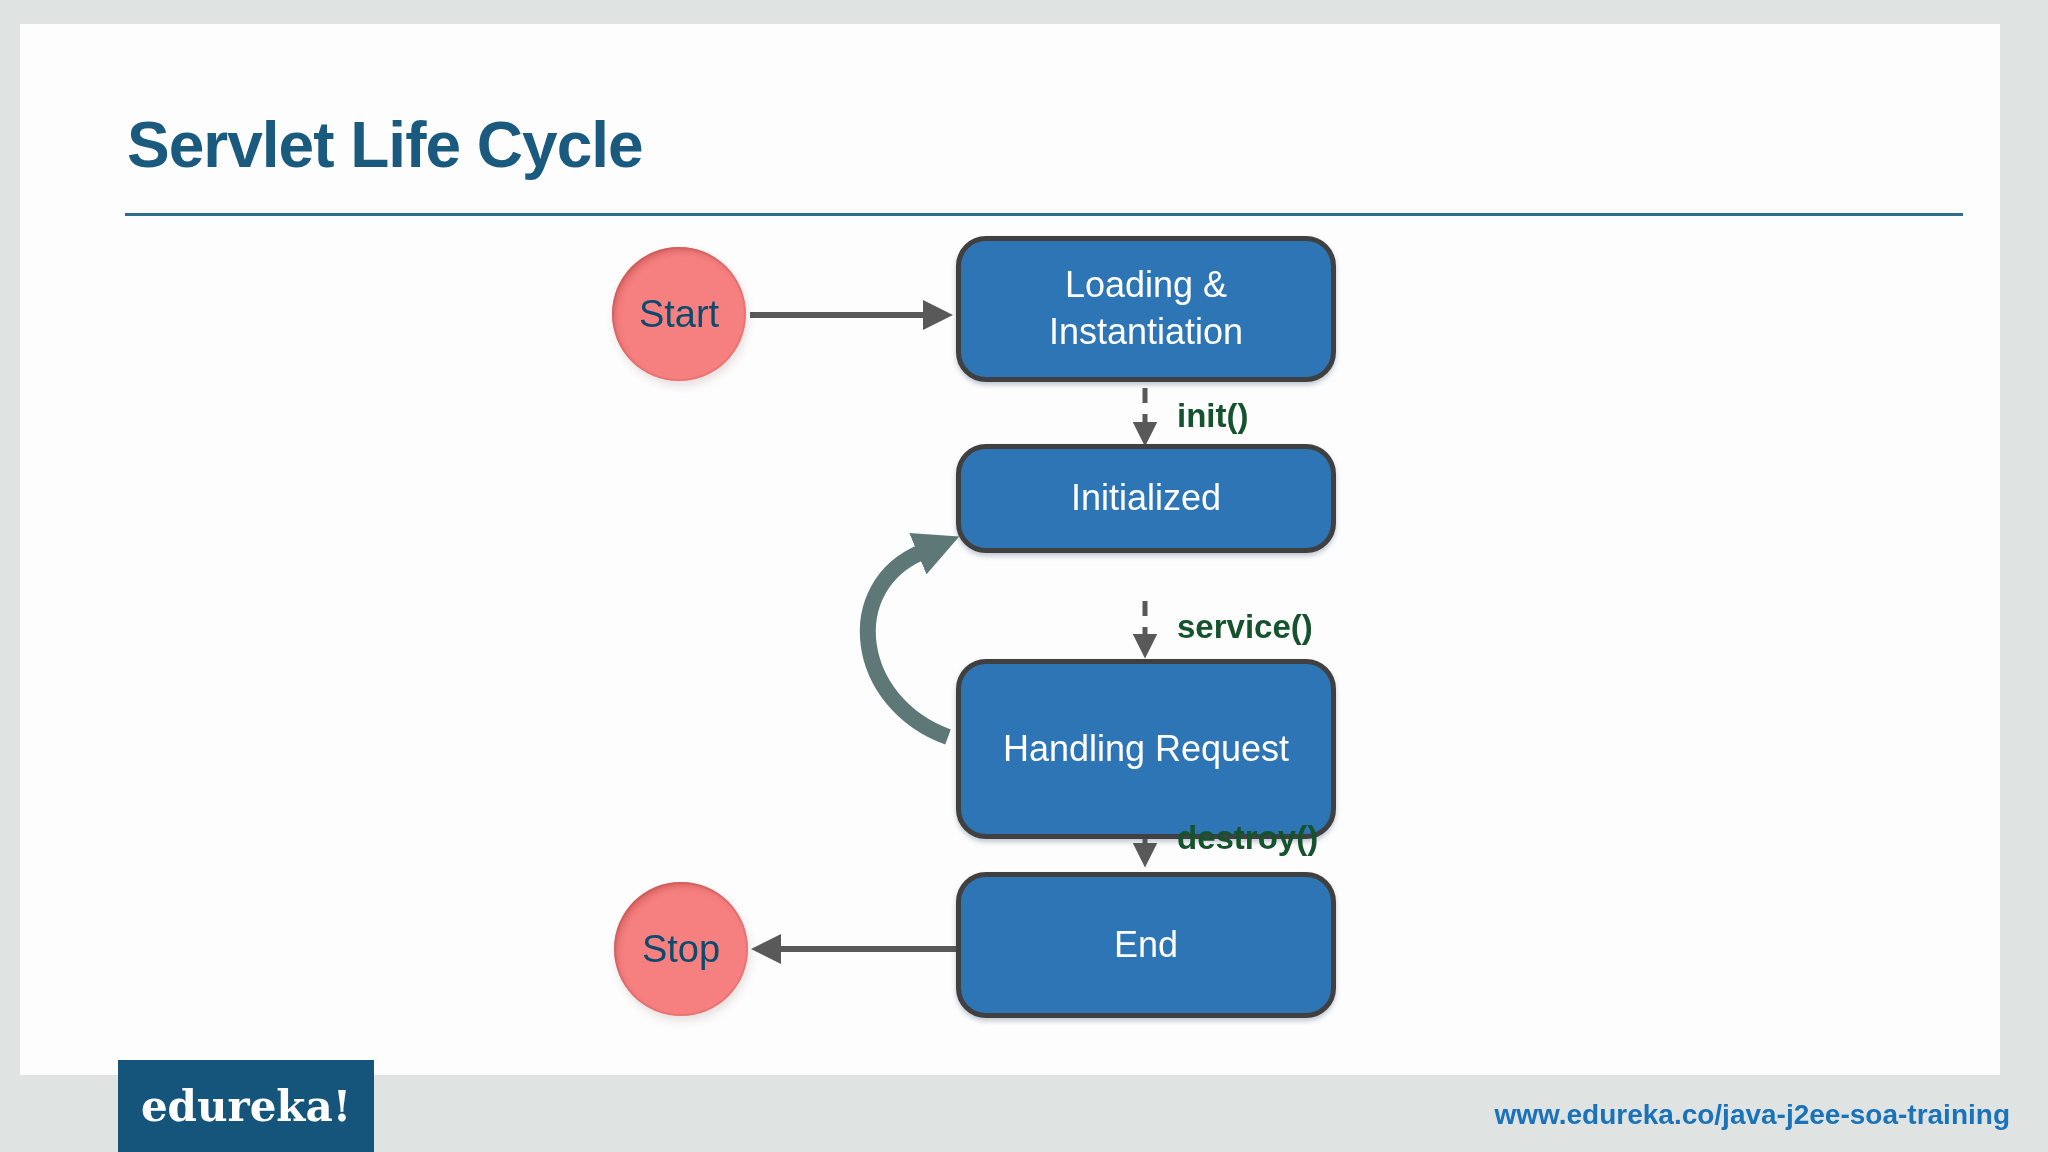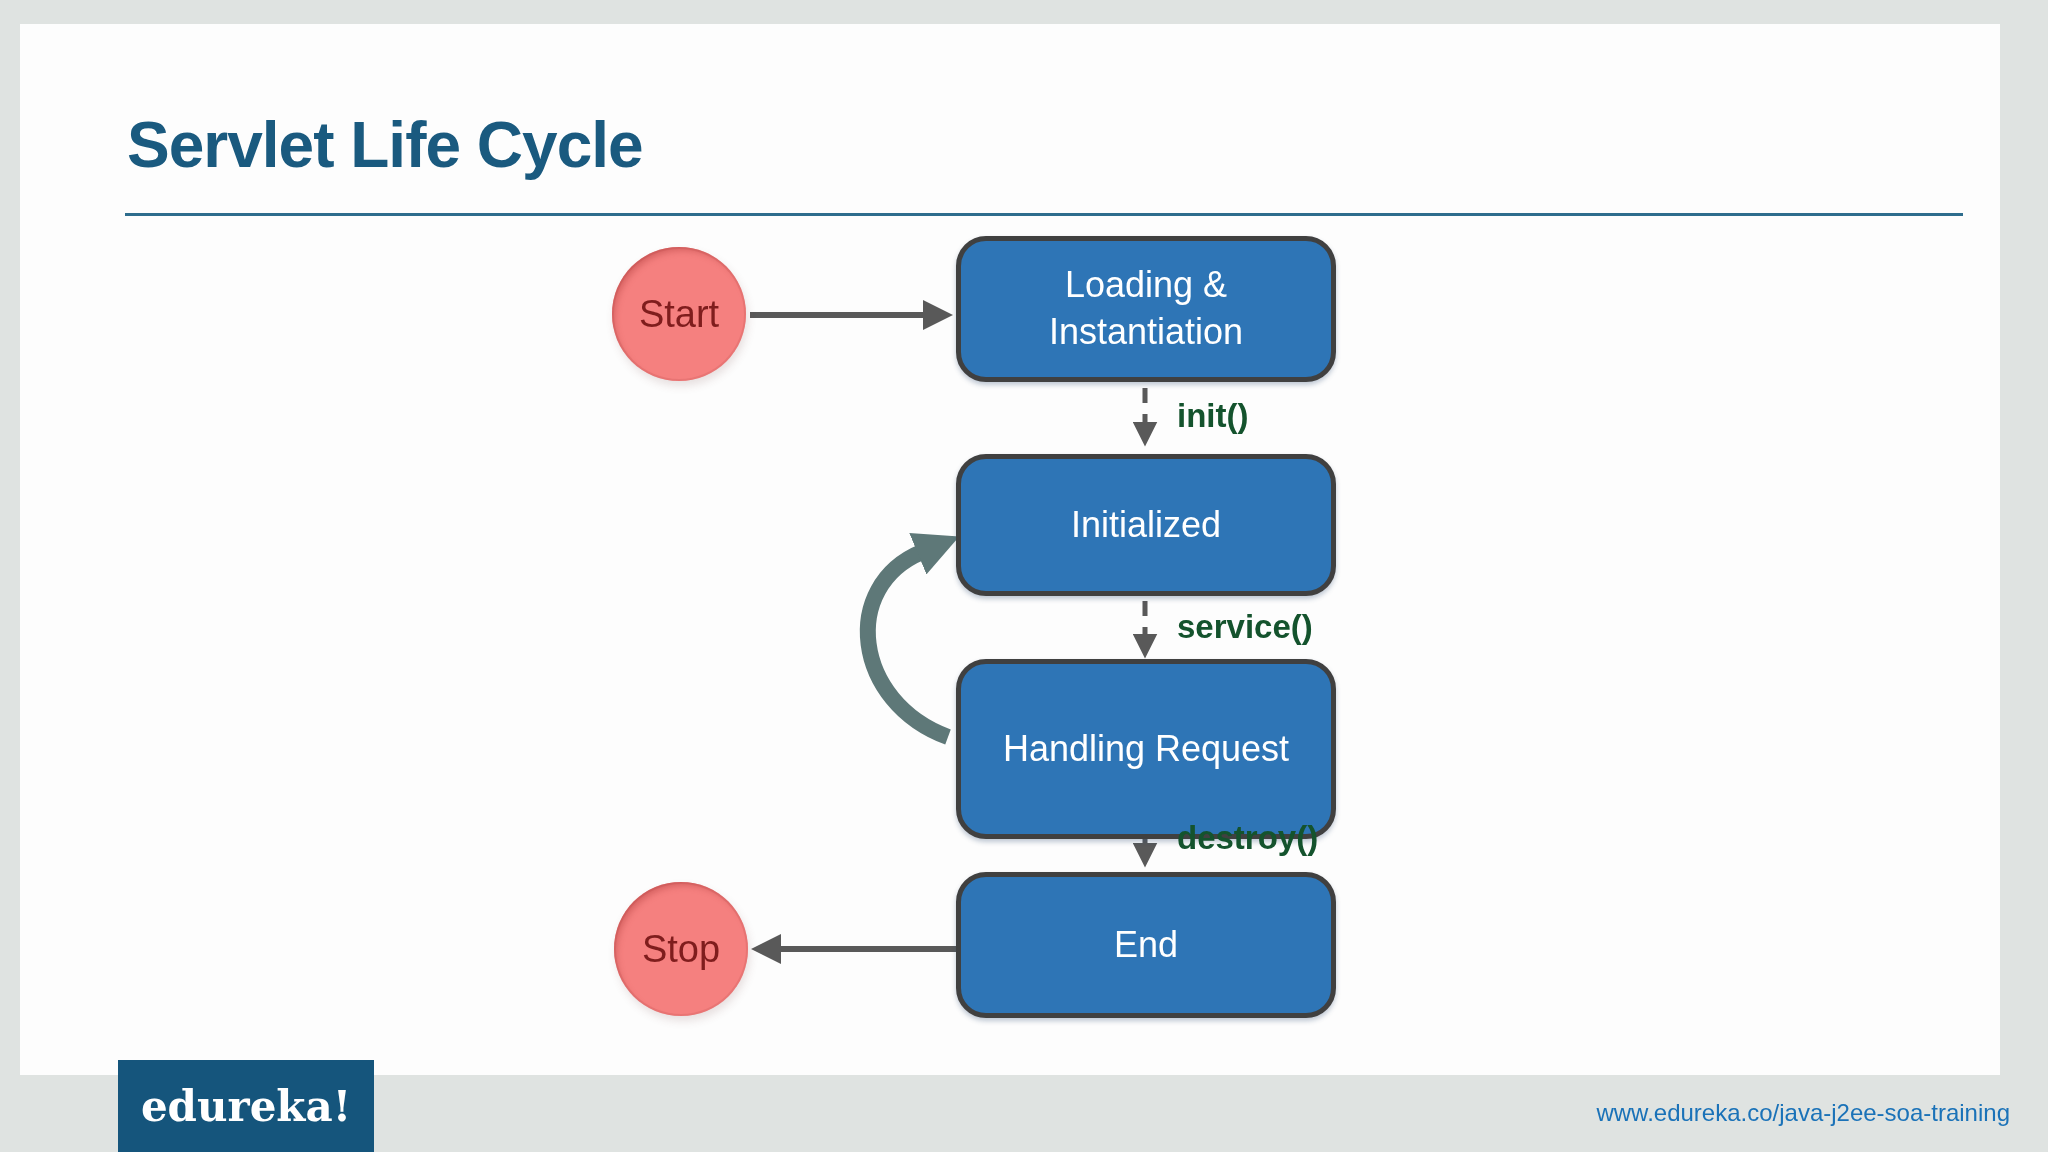--- a/index.html
+++ b/index.html
@@ -21,38 +21,38 @@
   .title-rule{
     position:absolute;left:105px;top:189px;width:1838px;height:3px;
     background:#2e6d8d;
   }
   
   .arrows{position:absolute;left:0;top:0;z-index:1;}
   .circle{
     position:absolute;width:134px;height:134px;border-radius:50%;
     background:#f5807f;z-index:2;
     display:flex;align-items:center;justify-content:center;
-    color:#7f1d1d;font-size:38px;
+    color:#0c4a6e;font-size:38px;
     box-shadow:inset 4px 5px 7px -2px rgba(160,45,45,.40),
                inset 0 0 0 2px rgba(219,105,105,.45),
                2px 5px 9px rgba(110,60,60,.15);
   }
   .circle-start{left:612px;top:247px;}
   .circle-stop{left:614px;top:882px;}
   .state-box{
     position:absolute;left:956px;width:380px;z-index:2;
     background:#2e75b6;border:5px solid #404040;border-radius:30px;
     display:flex;align-items:center;justify-content:center;text-align:center;
     color:#ffffff;font-size:36px;line-height:1.3;
     box-shadow:0 3px 5px rgba(45,75,115,.30);
     box-sizing:border-box;
   }
   .multiline{white-space:pre-line;}
   .box-1{top:236px;height:146px;}
-  .box-2{top:454px;height:142px;}
+  .box-2{top:444px;height:109px;}
   .box-3{top:659px;height:180px;}
   .box-4{top:872px;height:146px;}
   .method-label{
     position:absolute;left:1177px;z-index:3;
     color:#14532d;font-size:33px;font-weight:bold;
   }
   .label-init{top:397px;}
   .label-service{top:608px;}
   .label-destroy{top:819px;}
   .loop-label{
@@ -65,21 +65,21 @@
   .logo-box{
     position:absolute;left:118px;top:1060px;width:256px;height:92px;
     background:#15557c;z-index:4;
     display:flex;align-items:center;justify-content:center;
   }
   .logo-text{
     color:#ffffff;font-family:"DejaVu Serif",serif;font-weight:bold;font-size:42px;
   }
   .footer-link{
     position:absolute;right:38px;top:1099px;
-    color:#1a72b8;font-size:24px;font-weight:normal;z-index:4;
+    color:#1a72b8;font-size:28px;font-weight:bold;z-index:4;
     text-decoration:none;white-space:nowrap;text-align:center;
   }
 </style>
 </head>
 <body>
 
 <div class="page">
   <div class="slide">
     <h1 class="page-title">Servlet Life Cycle</h1>
     <div class="title-rule"></div>

